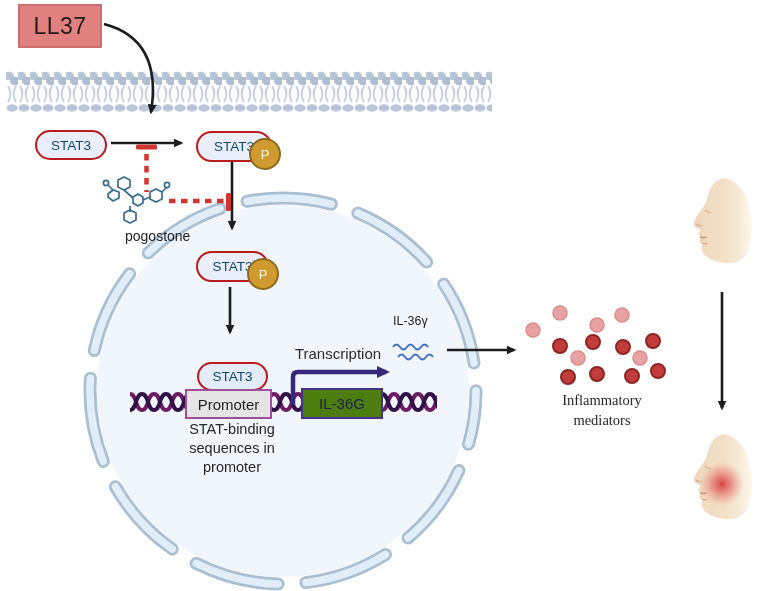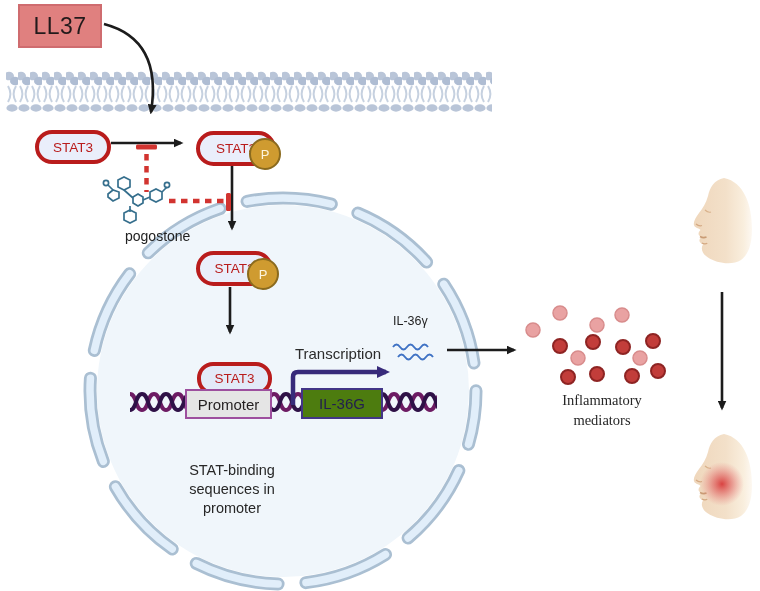--- a/index.html
+++ b/index.html
@@ -3,33 +3,33 @@
 <meta charset="utf-8">
 <style>
   html,body{margin:0;padding:0;background:#ffffff;}
   .canvas{position:relative;width:760px;height:591px;background:#ffffff;overflow:hidden;
           font-family:"Liberation Sans", sans-serif;border-radius:32px;}
   svg.art{position:absolute;left:0;top:0;z-index:1;}
   .lbl{position:absolute;z-index:2;color:#262626;}
   .ll37-box{position:absolute;left:18px;top:4px;width:80px;height:40px;z-index:2;
             background:#e0807f;border:2px solid #cf6c6f;display:flex;align-items:center;justify-content:center;
             font-size:23px;color:#221a1b;letter-spacing:.5px;}
-  .pill{position:absolute;z-index:2;background:#eaeefb;border:4px solid #b91c1c;border-radius:999px;
-        display:flex;align-items:center;justify-content:center;font-size:13.5px;color:#b91c1c;}
+  .pill{position:absolute;z-index:2;background:#eaeefb;border:2px solid #b91c1c;border-radius:999px;
+        display:flex;align-items:center;justify-content:center;font-size:13.5px;color:#0c4a6e;}
   .oval{border-radius:16px;background:#e3eaf8;}
   .p-badge{position:absolute;z-index:3;width:28px;height:28px;border-radius:50%;
            background:#cf9b30;border:2px solid #8a6a1e;display:flex;align-items:center;justify-content:center;
            font-size:13px;color:#fdf4dd;}
   .gene-box{position:absolute;z-index:2;display:flex;align-items:center;justify-content:center;font-size:15px;}
   .promoter{left:185px;top:389px;width:83px;height:26px;background:#e5e5e5;border:2px solid #9d4f9e;color:#231f20;}
   .il36g{left:301px;top:388px;width:78px;height:27px;background:#4d7c0f;border:2px solid #423587;color:#221e4f;}
   .transcription{left:283px;top:345px;width:110px;text-align:center;font-size:15px;color:#2b2b2b;}
   .il36gamma{left:393px;top:314px;font-size:12.5px;color:#1e1e1e;}
   .pogostone{left:100px;top:228px;font-size:14px;color:#222222;padding-left:25px;}
-  .stat-binding{left:172px;top:420px;width:120px;text-align:center;font-size:14.5px;line-height:1.32;color:#272727;margin-top:41px;}
+  .stat-binding{left:172px;top:420px;width:120px;text-align:center;font-size:14.5px;line-height:1.32;color:#272727;}
   .inflammatory{left:541px;top:391px;width:122px;text-align:center;font-size:14.5px;line-height:1.35;color:#272727;font-family:Liberation Serif, serif;}
 </style>
 </head>
 <body>
 
 <div class="canvas">
 
   <svg class="art" id="art" width="760" height="591" viewBox="0 0 760 591">
     <defs>
       <marker id="mb" markerWidth="10" markerHeight="9" refX="7.5" refY="4.5" orient="auto" markerUnits="userSpaceOnUse">

